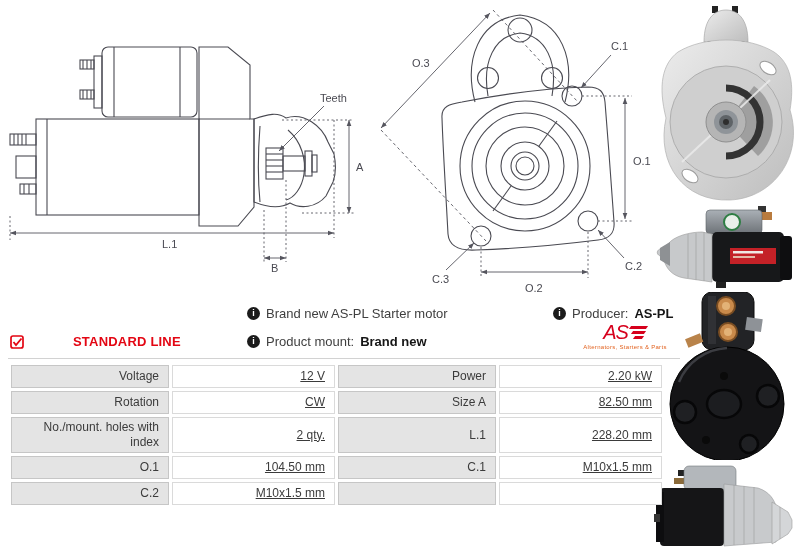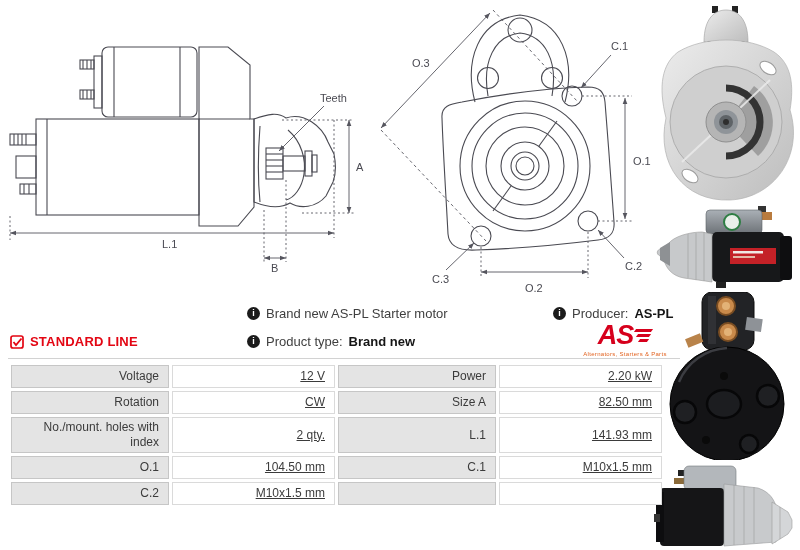--- a/index.html
+++ b/index.html
@@ -3,27 +3,27 @@
 <meta charset="utf-8">
 <style>
   html,body{margin:0;padding:0;background:#fff;}
   .page{position:relative;width:800px;height:550px;background:#fff;overflow:hidden;
         font-family:"Liberation Sans",sans-serif;color:#3c3c3c;}
   svg text{font-family:"Liberation Sans",sans-serif;}
   .abs{position:absolute;}
   
   .info-item{position:absolute;display:flex;align-items:center;gap:6px;font-size:13px;color:#3f3f3f;white-space:nowrap;}
   .info-item b{color:#151515;}
-  .std-line{color:#e30613;font-weight:bold;letter-spacing:.2px;}
+  .std-line{color:#e30613;font-weight:bold;letter-spacing:.2px;margin-left:43px;}
   .i-icon{display:inline-flex;align-items:center;justify-content:center;width:13px;height:13px;border-radius:50%;
           background:#1b1b1b;color:#fff;font-size:9px;font-weight:bold;line-height:1;}
   
   .as-logo{position:absolute;left:577px;top:322px;width:96px;text-align:center;}
   .as-logo-mark{display:flex;align-items:center;justify-content:center;gap:2px;}
-  .as-text{font-style:italic;font-weight:bold;font-size:27px;color:#d6001c;letter-spacing:-1px;line-height:1;}
+  .as-text{font-style:italic;font-weight:normal;font-size:20px;color:#d6001c;letter-spacing:-1px;line-height:1;}
   .stripes i{display:block;height:3px;background:#d6001c;margin:2px 0;transform:skewX(-35deg);}
   .stripes i:nth-child(1){width:17px;}
   .stripes i:nth-child(2){width:13px;margin-left:2px;}
   .stripes i:nth-child(3){width:9px;margin-left:4px;}
   .as-logo-sub{font-size:6px;color:#e2621f;letter-spacing:.3px;margin-top:2px;white-space:nowrap;}
   .sep{position:absolute;left:8px;top:358px;width:672px;height:1px;background:#d2d2d2;}
   
   table.spec{position:absolute;left:8px;top:362px;width:655px;border-collapse:separate;border-spacing:3px;table-layout:fixed;}
   table.spec td{border:1px solid #cfcfcf;font-size:12px;color:#3b3b3b;text-align:right;
                 padding:2px 9px 2px 19px;height:17px;vertical-align:middle;line-height:1.25;}
@@ -251,21 +251,21 @@
     <span class="std-line">STANDARD LINE</span>
   </div>
 
   <div class="info-item" style="left:247px;top:306px">
     <span class="i-icon">i</span>
     <span>Brand new AS-PL Starter motor</span>
   </div>
 
   <div class="info-item" style="left:247px;top:334px">
     <span class="i-icon">i</span>
-    <span>Product type:</span>
+    <span>Product mount:</span>
     <b>Brand new</b>
   </div>
 
   <div class="info-item" style="left:553px;top:306px">
     <span class="i-icon">i</span>
     <span>Producer:</span>
     <b>AS-PL</b>
   </div>
 
   <div class="as-logo">
@@ -299,21 +299,21 @@
       <tr>
         <td class="lbl">Rotation</td>
         <td class="val">CW</td>
         <td class="lbl">Size A</td>
         <td class="val">82.50 mm</td>
       </tr>
       <tr>
         <td class="lbl">No./mount. holes with index</td>
         <td class="val">2 qty.</td>
         <td class="lbl">L.1</td>
-        <td class="val">141.93 mm</td>
+        <td class="val">228.20 mm</td>
       </tr>
       <tr>
         <td class="lbl">O.1</td>
         <td class="val">104.50 mm</td>
         <td class="lbl">C.1</td>
         <td class="val">M10x1.5 mm</td>
       </tr>
       <tr>
         <td class="lbl">C.2</td>
         <td class="val">M10x1.5 mm</td>

